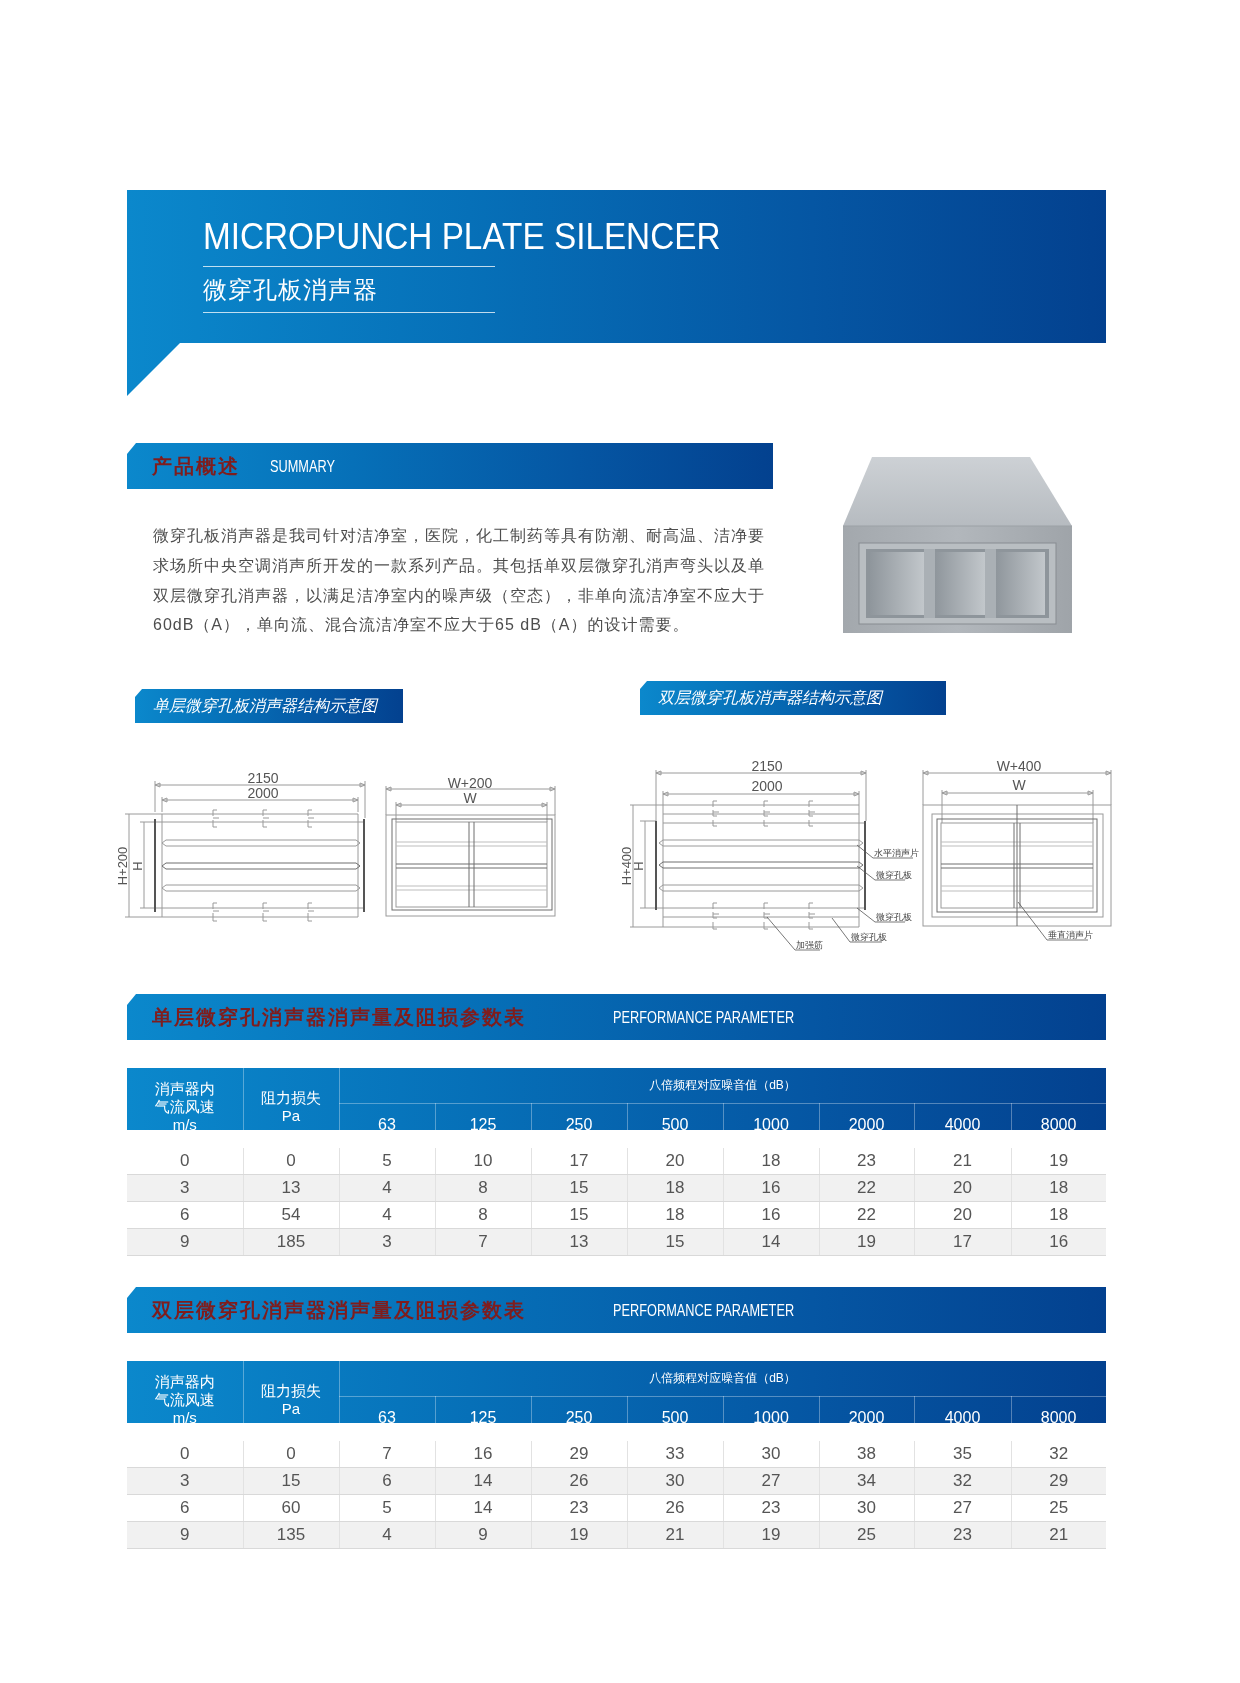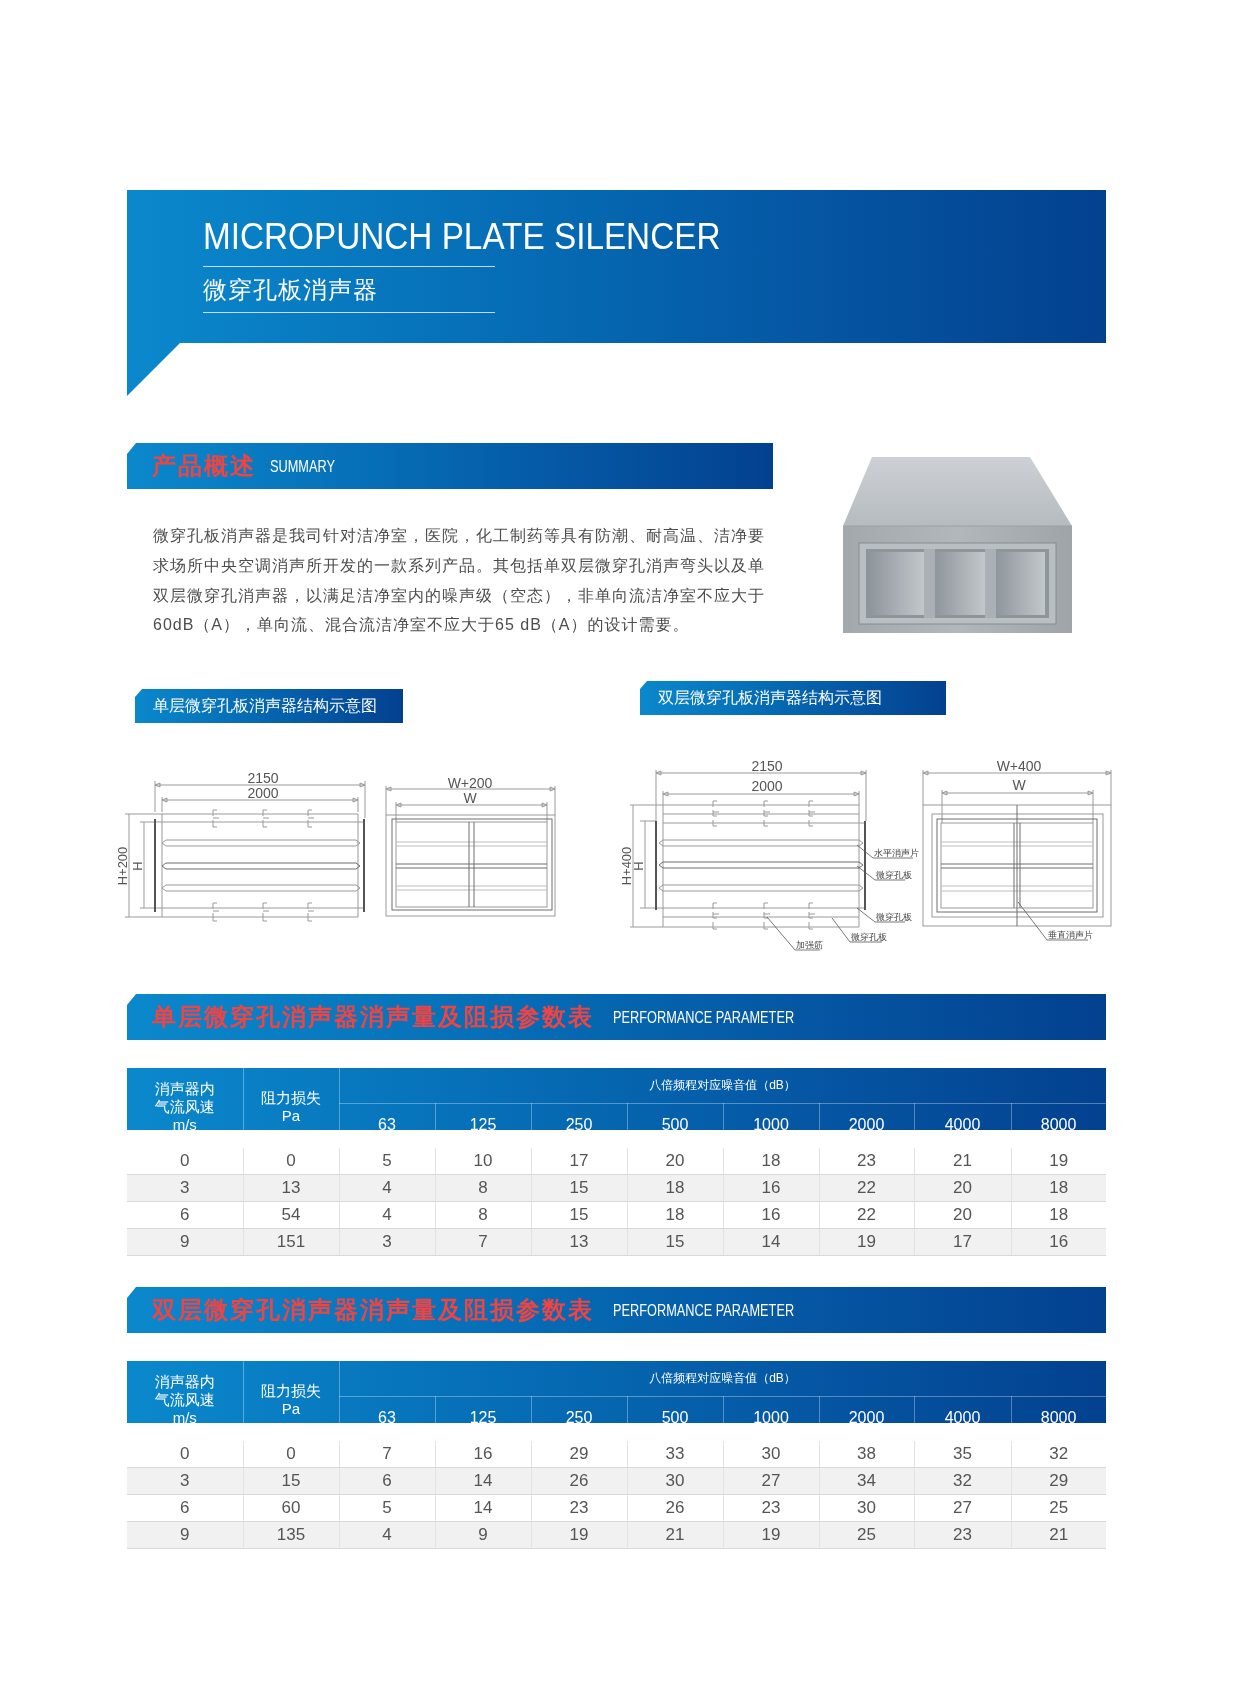--- a/index.html
+++ b/index.html
@@ -11,28 +11,28 @@
   
   .banner { left:127px; top:190px; width:979px; height:206px;
             clip-path:polygon(0 0, 100% 0, 100% 153px, 53px 153px, 0 206px); }
   .banner-title-en { left:203px; top:218px; color:#fff; font-size:37px; line-height:37px; white-space:nowrap;
                      transform:scaleX(0.9); transform-origin:left top; }
   .banner-rule { left:203px; width:292px; height:1px; background:rgba(255,255,255,0.75); }
   .banner-title-cn { left:203px; top:274px; color:#fff; font-size:24px; line-height:32px; letter-spacing:1px; white-space:nowrap; }
 
   
   .section-bar { left:127px; height:46px; clip-path:polygon(9px 0, 100% 0, 100% 100%, 0 100%, 0 11px); }
-  .section-cn { color:#ef4444; font-size:24px; font-weight:bold; letter-spacing:2px; white-space:nowrap; line-height:46px; }
+  .section-cn { color:#7f1d1d; font-size:20px; font-weight:bold; letter-spacing:2px; white-space:nowrap; line-height:46px; }
   .section-en { color:#fff; font-size:17px; white-space:nowrap; line-height:46px; transform:scaleX(0.75); transform-origin:left center; }
 
   
   .summary-line { left:153px; color:#4d4d4d; font-size:16px; letter-spacing:1px; line-height:30px; white-space:nowrap; }
 
   
-  .pill { height:34px; clip-path:polygon(7px 0, 100% 0, 100% 100%, 0 100%, 0 8px); }
+  .pill { height:34px; clip-path:polygon(7px 0, 100% 0, 100% 100%, 0 100%, 0 8px);font-style:italic; }
   .pill-text { color:#fff; font-size:16px; line-height:34px; padding-left:18px; white-space:nowrap; }
 
   svg text { font-family:"Liberation Sans", sans-serif; }
 
   
   .thead-bg { left:127px; width:979px; height:62px; }
   .ptable { position:absolute; left:127px; width:979px; border-collapse:collapse; table-layout:fixed; }
   .ptable th { color:#fff; font-weight:normal; padding:0; text-align:center; vertical-align:middle;
                border:1px solid rgba(255,255,255,0.32); background:transparent; }
   .ptable thead tr:first-child th { border-top:none; }
@@ -315,21 +315,21 @@
         <td>8</td>
         <td>15</td>
         <td>18</td>
         <td>16</td>
         <td>22</td>
         <td>20</td>
         <td>18</td>
       </tr>
       <tr class="stripe">
         <td>9</td>
-        <td>151</td>
+        <td>185</td>
         <td>3</td>
         <td>7</td>
         <td>13</td>
         <td>15</td>
         <td>14</td>
         <td>19</td>
         <td>17</td>
         <td>16</td>
       </tr>
     </tbody>

